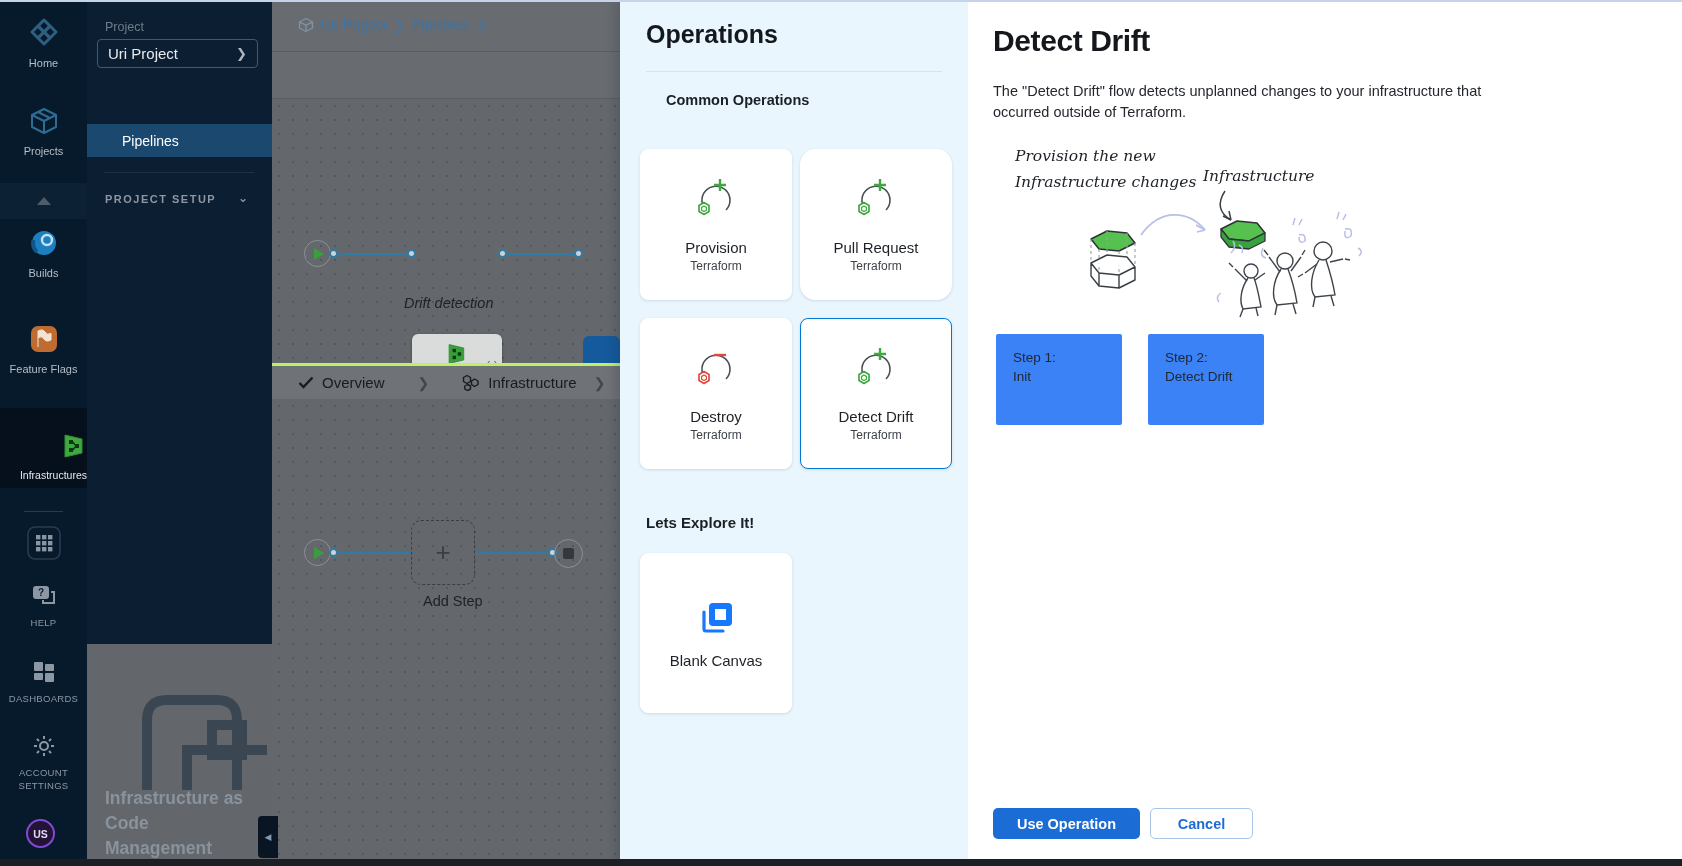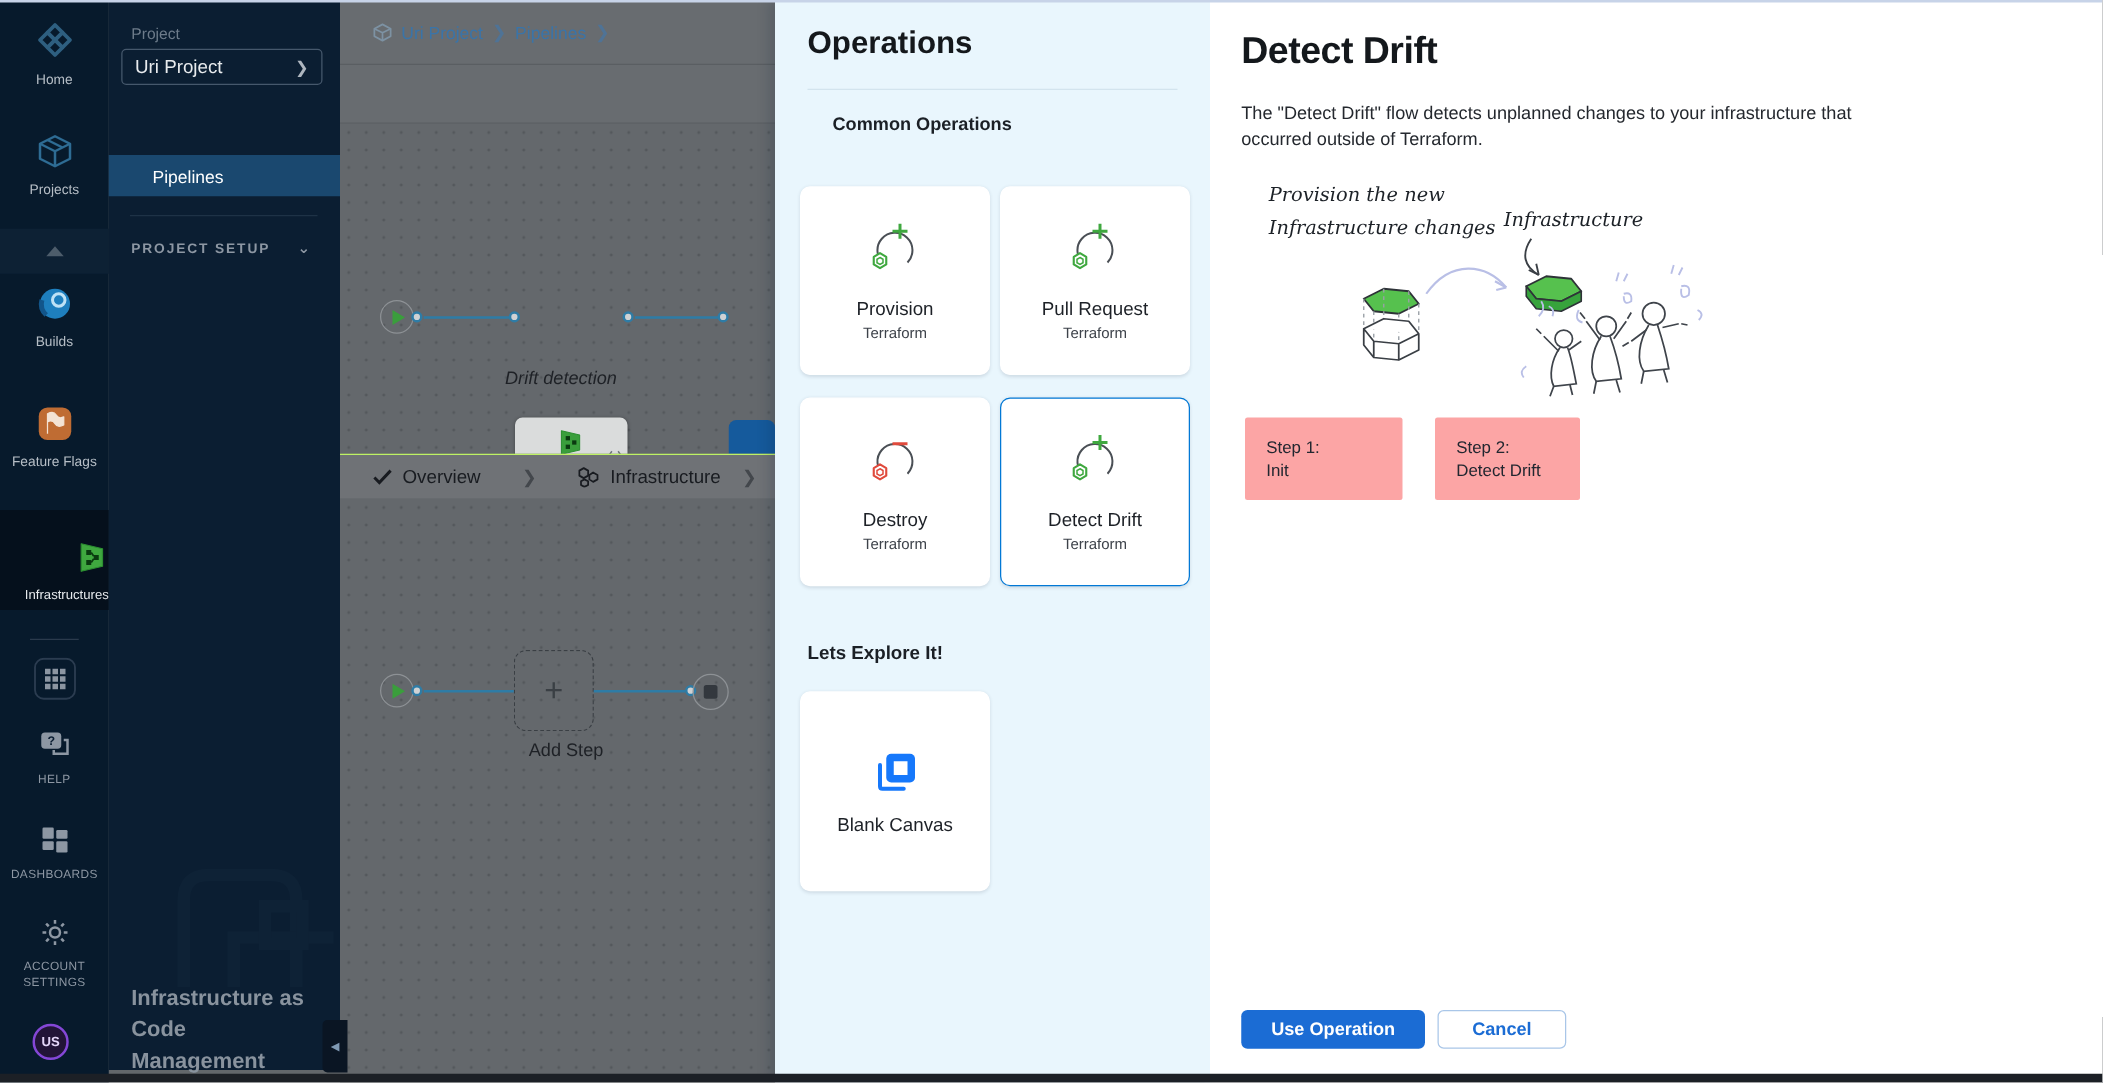--- a/index.html
+++ b/index.html
@@ -15,21 +15,21 @@
   .rail-label.small { font-size:9.5px; color:#8d97a3; letter-spacing:.3px; }
   .rail-band { position:absolute; left:0; width:87px; height:36px; background:#0d2134; }
   .up-tri { width:0; height:0; border-left:7px solid transparent; border-right:7px solid transparent;
             border-bottom:8px solid #4d5d6b; margin:14px auto; }
   .rail-active { position:absolute; left:0; width:87px; height:80px; background:#05101c; }
   .avatar { position:absolute; left:26px; top:819px; width:29px; height:29px; border-radius:50%;
             border:2px solid #8447d6; background:#221437; color:#e3d5f7; font-size:10.5px;
             font-weight:bold; display:flex; align-items:center; justify-content:center; }
 
   
-  #ppanel { left:87px; top:0; width:185px; height:856px; background:#0b1e32; z-index:30; }
+  #ppanel { left:87px; top:0; width:185px; height:644px; background:#0b1e32; z-index:30; }
   .p-label { position:absolute; left:18px; top:20px; font-size:12.5px; color:#6d7b8a; }
   .p-select { position:absolute; left:10px; top:39px; width:161px; height:29px; border:1px solid #46586c;
               border-radius:4px; color:#e8ebee; font-size:15px; display:flex; align-items:center;
               padding:0 10px; justify-content:space-between; cursor:pointer; }
   .p-item { position:absolute; left:0; width:185px; height:33px; display:flex; align-items:center;
             padding-left:35px; font-size:14px; color:#c3cad2; cursor:pointer; }
   .p-item.active { background:#1a486f; color:#fff; }
   .p-div { position:absolute; left:17px; width:150px; height:1px; background:#1e3246; }
   .p-setup { position:absolute; left:18px; top:193px; font-size:11px; letter-spacing:1.5px;
              color:#8d97a3; font-weight:bold; cursor:pointer; }
@@ -61,21 +61,21 @@
               border-left:10px solid #3a9e3c; margin-left:3px; }
   .edge { position:absolute; height:2px; background:#2e7ca6; }
   .dot { position:absolute; width:9px; height:9px; border-radius:50%; background:#cfd2d4;
          border:2.5px solid #2e7ca6; }
   .step-card { position:absolute; left:140px; top:235px; width:90px; height:40px; background:#dadcdc;
                border-radius:6px; box-shadow:0 1px 3px rgba(0,0,0,.35); cursor:pointer; }
   .blue-node { position:absolute; left:311px; top:237px; width:37px; height:37px; background:#155a9c;
                border-radius:6px; cursor:pointer; }
   .node-label { position:absolute; font-size:14.5px; color:#1e2126; }
   .tabbar { position:absolute; left:0; top:363px; width:348px; height:37px; background:#6f7276;
-            border-top:1px solid #bef264; border-bottom:1px solid #5a5e62; display:flex;
+            border-top:3px solid #bef264; border-bottom:1px solid #5a5e62; display:flex;
             align-items:center; padding-left:26px; gap:9px; }
   .tab { display:flex; align-items:center; gap:8px; font-size:15px; color:#181b20; cursor:pointer; }
   .tab-sep { color:#43474c; font-size:14px; font-weight:bold; margin:0 24px 0 24px; }
   .dash-box { position:absolute; left:139px; top:121px; width:64px; height:65px; border:1.8px dashed #3a3f44;
               border-radius:10px; display:flex; align-items:center; justify-content:center;
               font-size:26px; color:#3a3f44; cursor:pointer; }
   .stop-node { position:absolute; left:282px; top:140px; width:29px; height:29px; border-radius:50%;
                border:1.5px solid #8d9195; display:flex; align-items:center; justify-content:center; }
   .stop-sq { width:11px; height:11px; background:#33383e; border-radius:2px; }
 
@@ -91,21 +91,21 @@
   .op-card.selected { border:1.5px solid #0278d5; }
   .op-title { font-size:15px; color:#1d2127; margin-top:20px; }
   .op-sub { font-size:12px; color:#3d424a; margin-top:3px; }
 
   
   #detail { left:968px; top:0; width:714px; height:866px; background:#fff; z-index:40; }
   .dt-title { position:absolute; left:25px; top:24px; font-size:30px; font-weight:bold; color:#14181c;
               letter-spacing:-.4px; }
   .dt-desc { position:absolute; left:25px; top:81px; width:540px; font-size:14.5px; color:#24282e;
              line-height:21px; }
-  .step-box { position:absolute; top:334px; height:66px; background:#fca5a5; border-radius:2px;
+  .step-box { position:absolute; top:334px; height:91px; background:#3b82f6; border-radius:2px;
               padding:14px 0 0 17px; font-size:13.5px; color:#222730; line-height:19px; }
   .btn-primary { position:absolute; left:25px; top:808px; width:147px; height:31px; background:#1b6cd4;
                  border:none; border-radius:5px; color:#fff; font-size:14.5px; font-weight:bold;
                  cursor:pointer; font-family:inherit; }
   .btn-secondary { position:absolute; left:182px; top:808px; width:103px; height:31px; background:#fff;
                    border:1px solid #a9c6e8; border-radius:5px; color:#1b6cd4; font-size:14.5px;
                    font-weight:bold; cursor:pointer; font-family:inherit; }
   .hand { font-family:"DejaVu Serif",serif; font-style:italic; font-size:15.5px; fill:#1c2127; }
 
   
@@ -369,21 +369,21 @@
       <svg width="46" height="42" viewBox="0 0 46 42">
         <path d="M14 34 A 14 14 0 1 1 33 33" fill="none" stroke="#4a4f55" stroke-width="1.6"></path>
         <path d="M27 2 L27 14 M21 8 L33 8" stroke="#3fa83f" stroke-width="2.4" fill="none"></path>
         <path d="M11 25.5 L16 28.5 L16 34.5 L11 37.5 L6 34.5 L6 28.5 Z" fill="#fff" stroke="#3fa83f" stroke-width="1.7" stroke-linejoin="round"></path>
         <path d="M11 29 L13.4 30.4 L13.4 33.2 L11 34.6 L8.6 33.2 L8.6 30.4 Z" fill="none" stroke="#3fa83f" stroke-width="1.2"></path>
       </svg>
       <div class="op-title">Provision</div>
       <div class="op-sub">Terraform</div>
     </div>
 
-    <div class="op-card" style="left:180px; top:149px;">
+    <div class="op-card" style="left:180px; top:149px;border-radius:15px;">
       <svg width="46" height="42" viewBox="0 0 46 42">
         <path d="M14 34 A 14 14 0 1 1 33 33" fill="none" stroke="#4a4f55" stroke-width="1.6"></path>
         <path d="M27 2 L27 14 M21 8 L33 8" stroke="#3fa83f" stroke-width="2.4" fill="none"></path>
         <path d="M11 25.5 L16 28.5 L16 34.5 L11 37.5 L6 34.5 L6 28.5 Z" fill="#fff" stroke="#3fa83f" stroke-width="1.7" stroke-linejoin="round"></path>
         <path d="M11 29 L13.4 30.4 L13.4 33.2 L11 34.6 L8.6 33.2 L8.6 30.4 Z" fill="none" stroke="#3fa83f" stroke-width="1.2"></path>
       </svg>
       <div class="op-title">Pull Request</div>
       <div class="op-sub">Terraform</div>
     </div>
 

